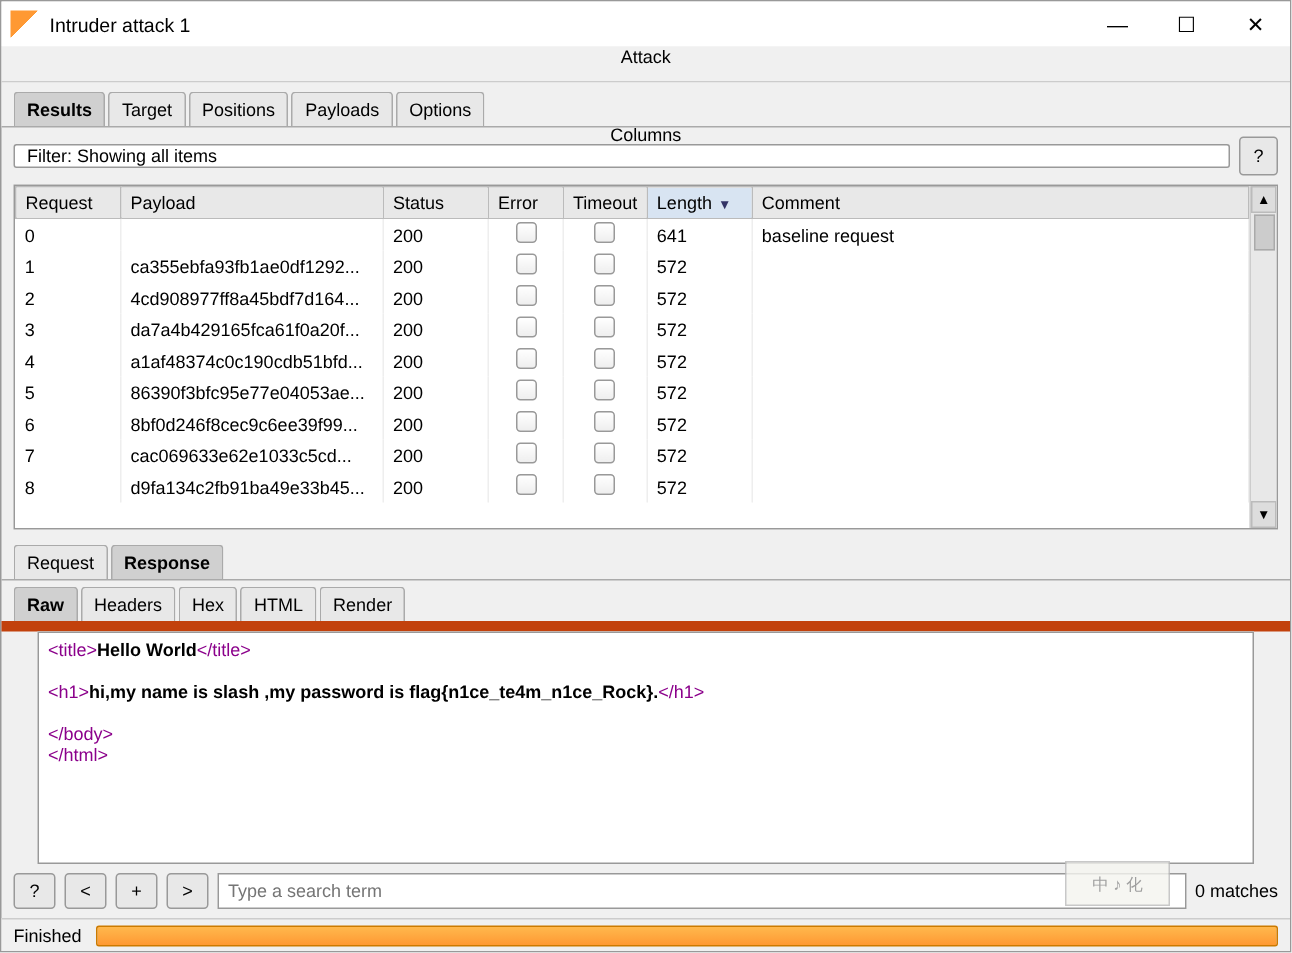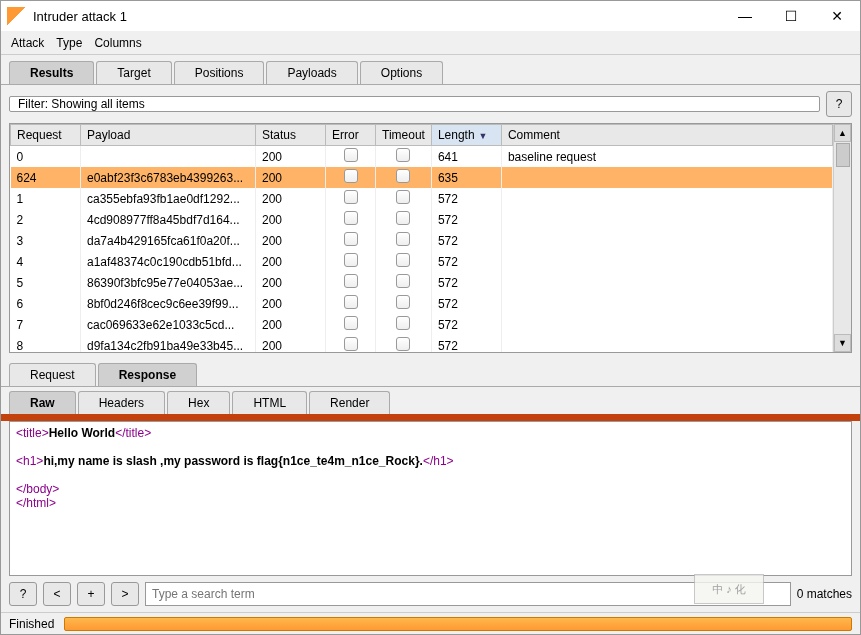--- a/index.html
+++ b/index.html
@@ -3,52 +3,52 @@
 <meta charset="utf-8">
 <style>
 * { box-sizing: border-box; font-family: Tahoma, Arial, sans-serif; font-size: 12px; }
 body { margin: 0; background: #fff; color: #000; }
 .window { width: 861px; height: 635px; border: 1px solid #999; position: relative; display: flex; flex-direction: column; background: #f0f0f0; }
 .titlebar { height: 30px; display: flex; align-items: center; padding: 0 0 0 6px; background: #fff; }
 .titlebar .icon { width: 18px; height: 18px; background: linear-gradient(135deg,#ff9933 50%,#fff 50%); margin-right: 8px; display: flex; align-items: center; justify-content: center; }
 .titlebar .title { flex: 1; font-size: 13px; }
 .winbtns { display: flex; }
 .winbtn { width: 46px; height: 30px; display: flex; align-items: center; justify-content: center; font-size: 14px; }
-.menubar { height: 24px; display: flex; align-items: center; gap: 12px; padding: 0 10px; background: #f0f0f0; border-bottom: 1px solid #ccc; }
+.menubar { height: 24px; display: flex; align-items: center; gap: 12px; padding: 0 10px; background: #f0f0f0; border-bottom: 1px solid #ccc; flex-direction: column; }
 .menubar span { cursor: default; }
 .tabrow { display: flex; gap: 2px; padding: 6px 8px 0 8px; background: #f0f0f0; border-bottom: 1px solid #aaa; }
-.tab { padding: 4px 20px; border: 1px solid #aaa; border-bottom: none; border-radius: 3px 3px 0 0; background: #e8e8e8; cursor: default; }
+.tab { padding: 4px 8px; border: 1px solid #aaa; border-bottom: none; border-radius: 3px 3px 0 0; background: #e8e8e8; cursor: default; }
 .tab.active { background: #d0d0d0; font-weight: bold; }
 .toolrow { display: flex; align-items: center; gap: 6px; padding: 6px 8px; }
 .filterbox { flex: 1; border: 1px solid #999; padding: 0 8px; background: #fff; border-radius: 2px; }
 .helpbtn { width: 26px; height: 26px; border: 1px solid #999; border-radius: 3px; background: #e8e8e8; display: flex; align-items: center; justify-content: center; }
 .tablewrap { flex: 0 0 auto; margin: 0 8px; border: 1px solid #999; background: #fff; position: relative; height: 230px; overflow: hidden; display: flex; }
 .tablewrap .scrollarea { flex: 1; overflow: hidden; }
 table.grid { width: 100%; border-collapse: collapse; }
 table.grid th { background: #e8e8e8; border: 1px solid #bbb; padding: 3px 6px; text-align: left; font-weight: normal; position: relative; }
 table.grid th.sorted { background: #d8e4f2; }
 table.grid th.sorted::after { content: "▼"; font-size: 9px; color: #336; margin-left: 4px; }
 table.grid td { padding: 2px 6px; border-right: 1px solid #eee; white-space: nowrap; overflow: hidden; text-overflow: ellipsis; }
 table.grid tr.selected td { background: #ffb366; }
 .chk { display: inline-block; width: 14px; height: 14px; border: 1px solid #999; border-radius: 3px; background: linear-gradient(#fff,#eee); }
 .vscroll { width: 18px; background: #e8e8e8; border-left: 1px solid #ccc; display: flex; flex-direction: column; align-items: center; }
 .vscroll .arrow { width: 100%; height: 18px; display: flex; align-items: center; justify-content: center; font-size: 9px; background: #ddd; border: 1px solid #bbb; }
 .vscroll .thumb { width: 14px; height: 24px; background: #ccc; border: 1px solid #aaa; margin-top: 1px; }
 .splitter { height: 6px; cursor: row-resize; }
 .subtabs { display: flex; gap: 2px; padding: 4px 8px 0 8px; border-bottom: 1px solid #aaa; }
 .rvtabs { display: flex; gap: 2px; padding: 4px 8px 0 8px; border-bottom: 7px solid #c2410c; }
-.rawview { flex: 1; margin: 0 8px; border: 1px solid #999; background: #fff; padding: 4px 6px; font-family: Consolas, monospace; font-size: 12px; overflow: auto; min-height: 90px; }
+.rawview { flex: 1; margin: 0 24px; border: 1px solid #999; background: #fff; padding: 4px 6px; font-family: Consolas, monospace; font-size: 12px; overflow: auto; min-height: 90px; }
 .tag { color: #8b008b; }
 .searchrow { display: flex; align-items: center; gap: 6px; padding: 6px 8px; }
 .sbtn { width: 28px; height: 24px; border: 1px solid #999; border-radius: 3px; background: #e8e8e8; display: flex; align-items: center; justify-content: center; cursor: default; }
 .searchin { flex: 1; border: 1px solid #999; padding: 4px 6px; color: #3b82f6; background: #fff; }
 .matches { white-space: nowrap; }
 .statusbar { height: 22px; background: #f0f0f0; border-top: 1px solid #ccc; display: flex; align-items: center; padding: 0 8px; }
 .progress { flex: 1; height: 14px; margin-left: 10px; background: linear-gradient(#ffb84d,#ff9933); border: 1px solid #cc7a00; border-radius: 2px; }
-.watermark { position: absolute; right: 96px; bottom: 30px; width: 70px; height: 30px; border: 1px solid #bbb; background: #f5f5f0; font-size: 11px; display: flex; align-items: center; justify-content: center; color: #888; opacity: 0.8; }
+.watermark { position: absolute; right: 80px; bottom: 30px; width: 70px; height: 30px; border: 1px solid #bbb; background: #f5f5f0; font-size: 11px; display: flex; align-items: center; justify-content: center; color: #888; opacity: 0.8; }
 col.c-req { width: 70px; } col.c-pay { width: 175px; } col.c-stat { width: 70px; } col.c-err { width: 50px; } col.c-tim { width: 55px; } col.c-len { width: 70px; } col.c-com { width: auto; }
 </style>
 </head>
 <body>
 
 <div class="window">
 
   <div class="titlebar">
     <span class="icon"></span>
     <span class="title">Intruder attack 1</span>
@@ -104,29 +104,20 @@
       <tbody id="tbody">
             <tr>
               <td>0</td>
               <td></td>
               <td>200</td>
               <td style="text-align:center"><span class="chk"></span></td>
               <td style="text-align:center"><span class="chk"></span></td>
               <td>641</td>
               <td>baseline request</td>
             </tr>
-            <tr class="selected">
-              <td>624</td>
-              <td>e0abf23f3c6783eb4399263...</td>
-              <td>200</td>
-              <td style="text-align:center"><span class="chk"></span></td>
-              <td style="text-align:center"><span class="chk"></span></td>
-              <td>635</td>
-              <td></td>
-            </tr>
             <tr>
               <td>1</td>
               <td>ca355ebfa93fb1ae0df1292...</td>
               <td>200</td>
               <td style="text-align:center"><span class="chk"></span></td>
               <td style="text-align:center"><span class="chk"></span></td>
               <td>572</td>
               <td></td>
             </tr>
             <tr>

